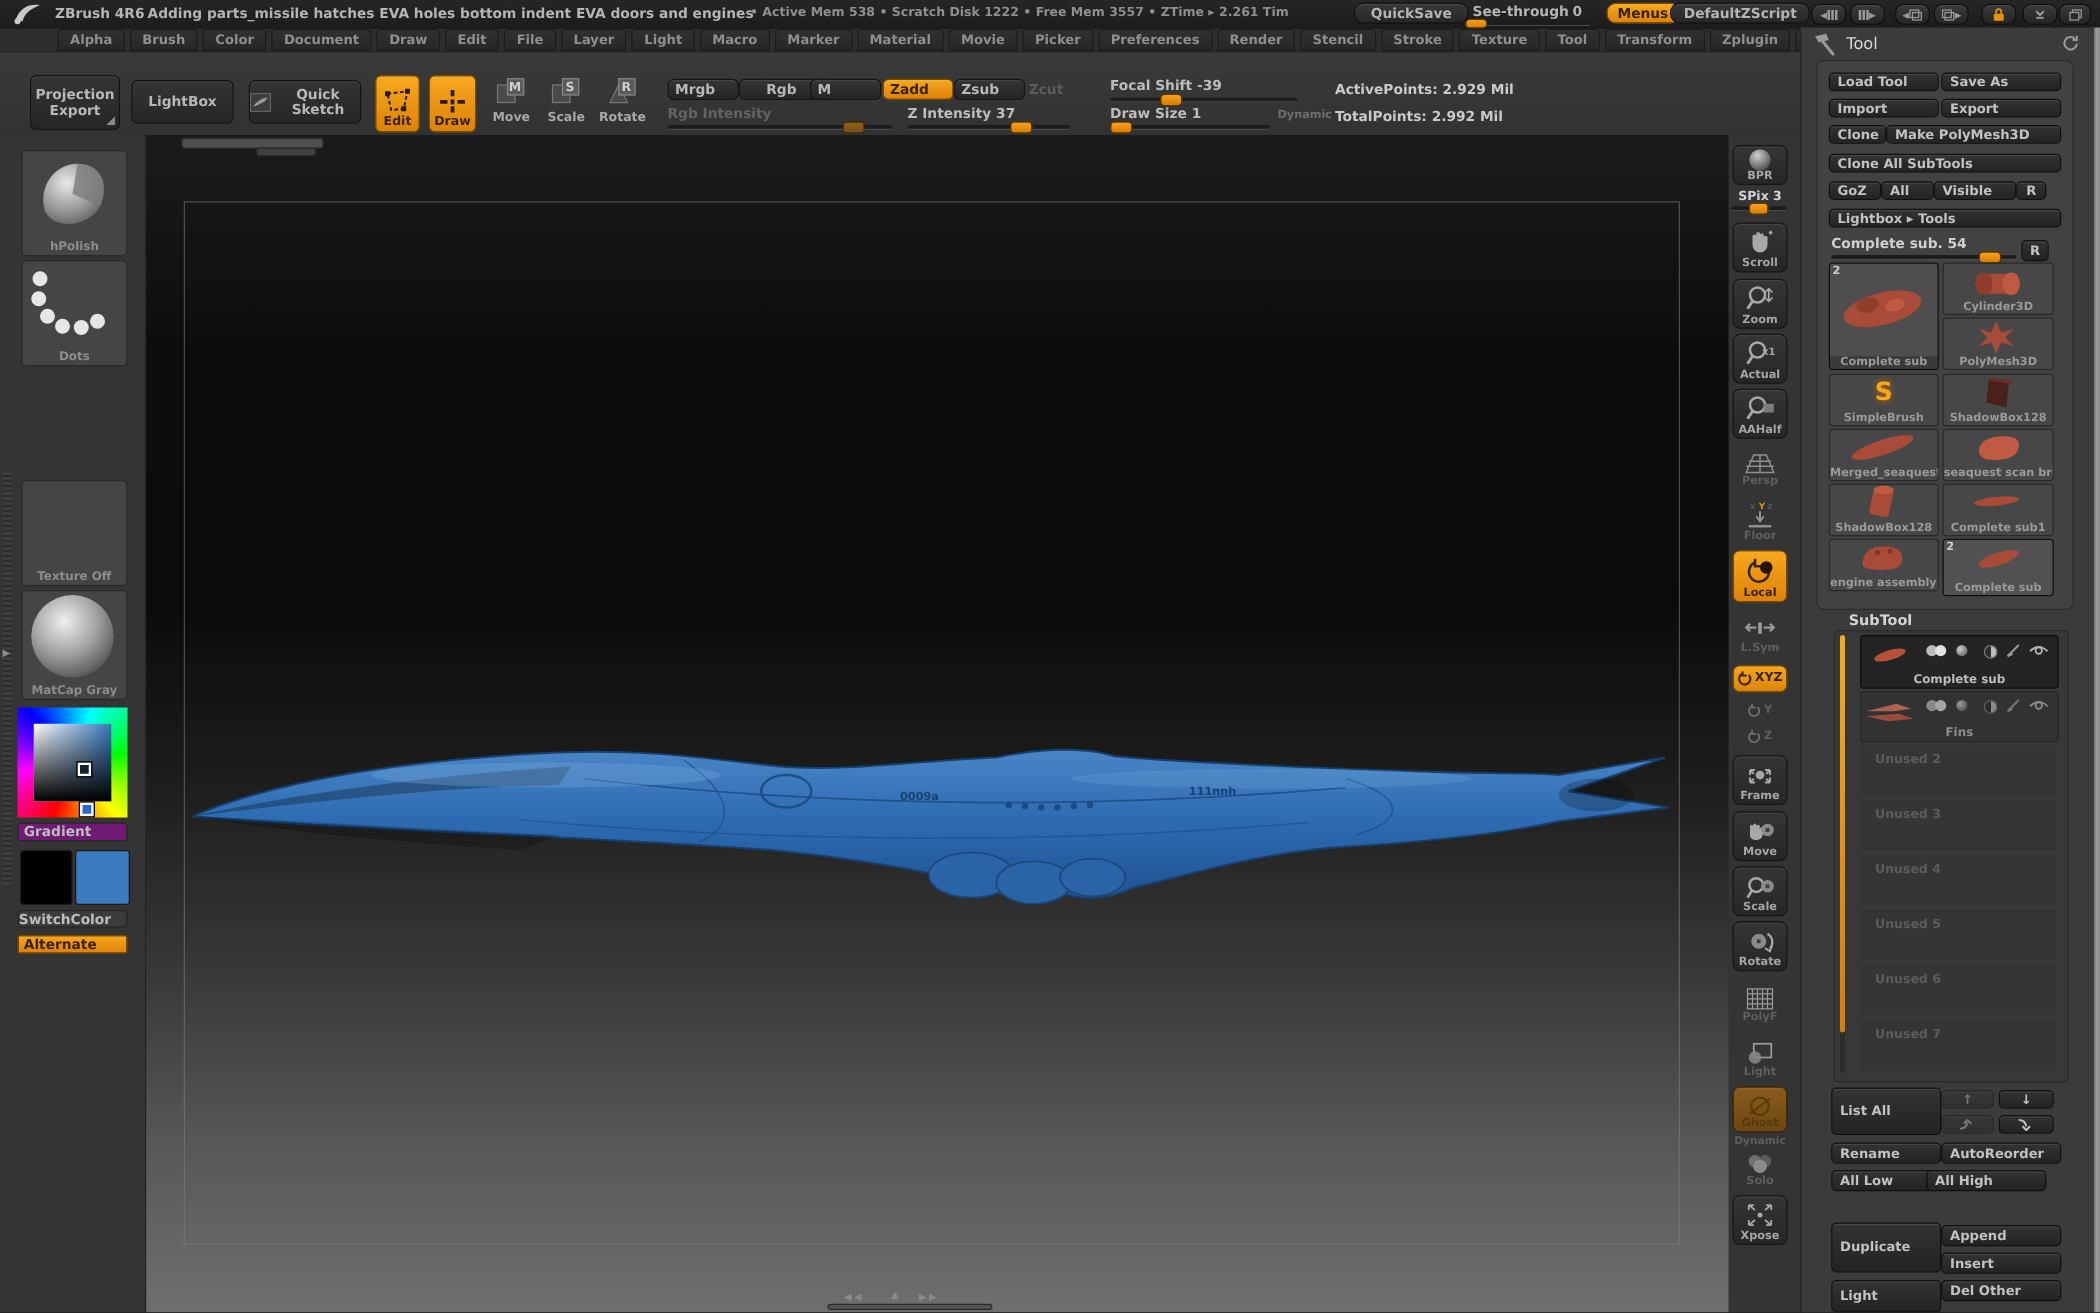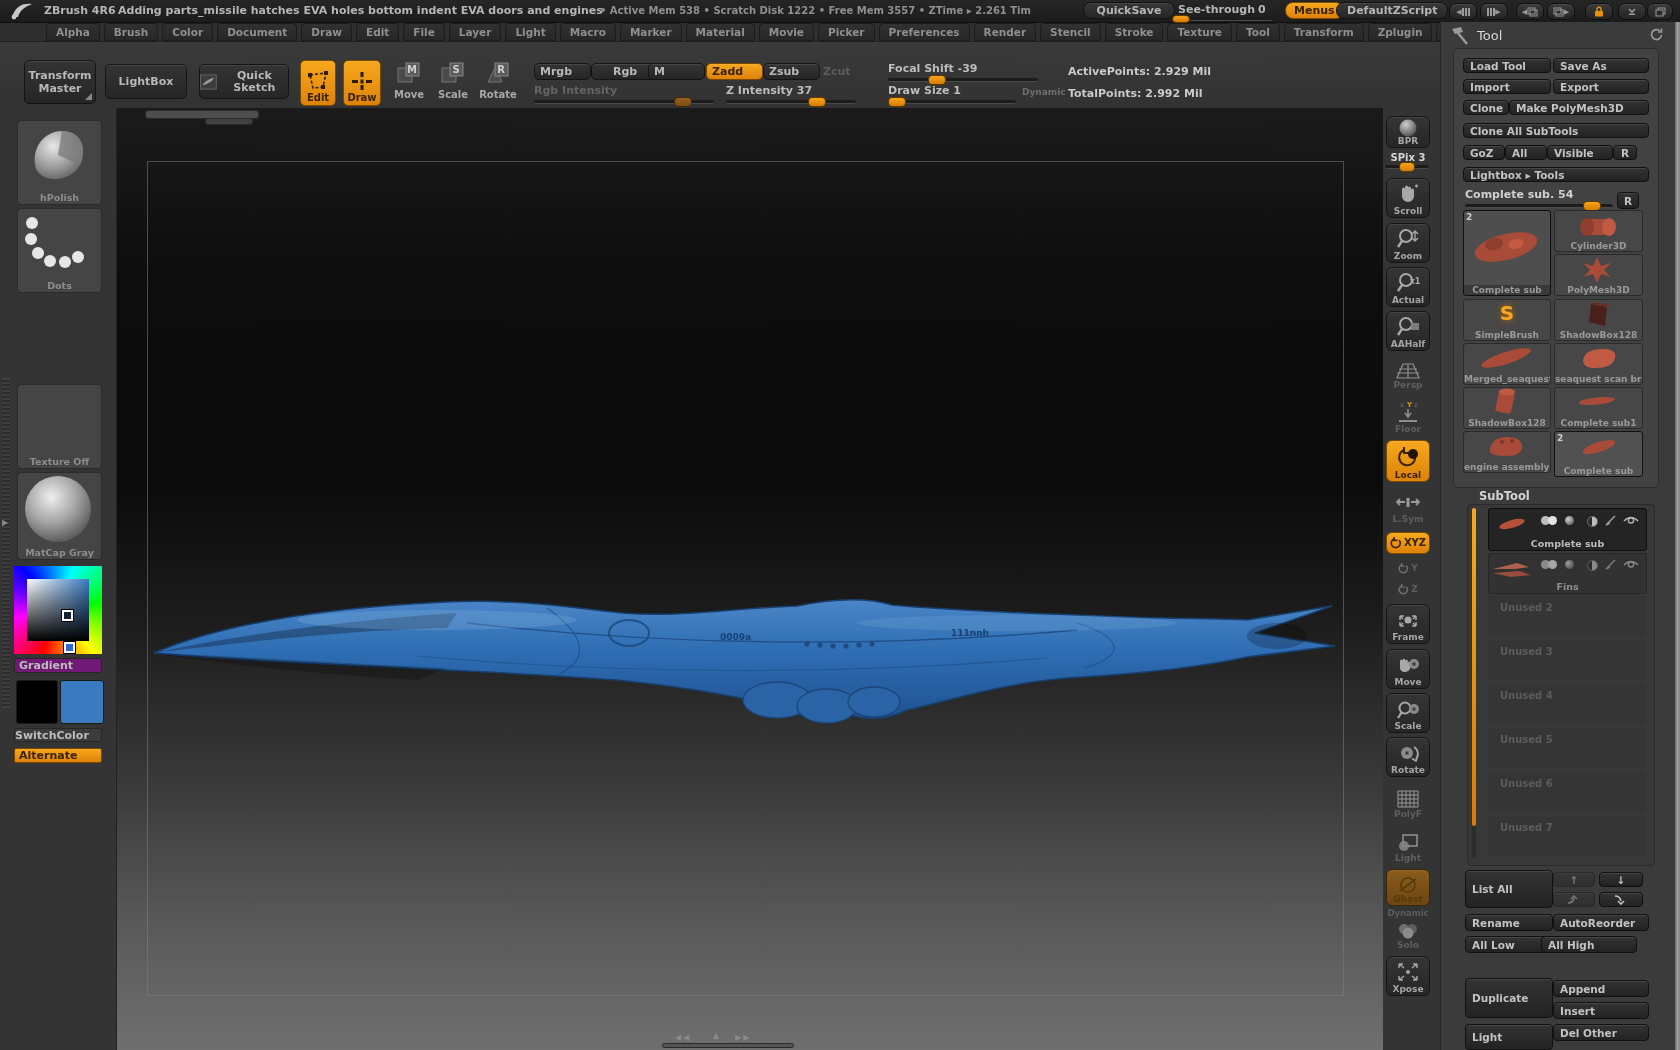--- a/index.html
+++ b/index.html
@@ -168,21 +168,21 @@
     <span class="menu-tab">Stroke</span>
     <span class="menu-tab">Texture</span>
     <span class="menu-tab">Tool</span>
     <span class="menu-tab">Transform</span>
     <span class="menu-tab">Zplugin</span>
     <span class="menu-tab">Zscript</span>
   </div>
 
   <div id="topbar" class="abs">
     <div class="btn abs" style="left:24px;top:18px;width:70px;height:42px;font-size:11px;line-height:13px">
-      <span>Transform Master</span>
+      <span>Projection Export</span>
       <span class="abs" style="right:3px;bottom:3px;width:0;height:0;border-left:7px solid transparent;border-bottom:7px solid #8a8a8a"></span>
     </div>
     <div class="btn abs" style="left:105px;top:22px;width:80px;height:33px">LightBox</div>
     <div class="btn abs" style="left:199px;top:22px;width:88px;height:33px;gap:4px">
       <svg width="20" height="18" viewBox="0 0 20 18">
         <rect x="0.5" y="0.5" width="19" height="17" fill="#3c3c3c" stroke="#6a6a6a"></rect>
           <path d="M3 13 C7 7 12 5 17 4 L14 8 C10 10 7 12 3 13 Z" fill="#9a9a9a"></path>
       </svg>
       <span style="line-height:12px">Quick Sketch</span>
     </div>

